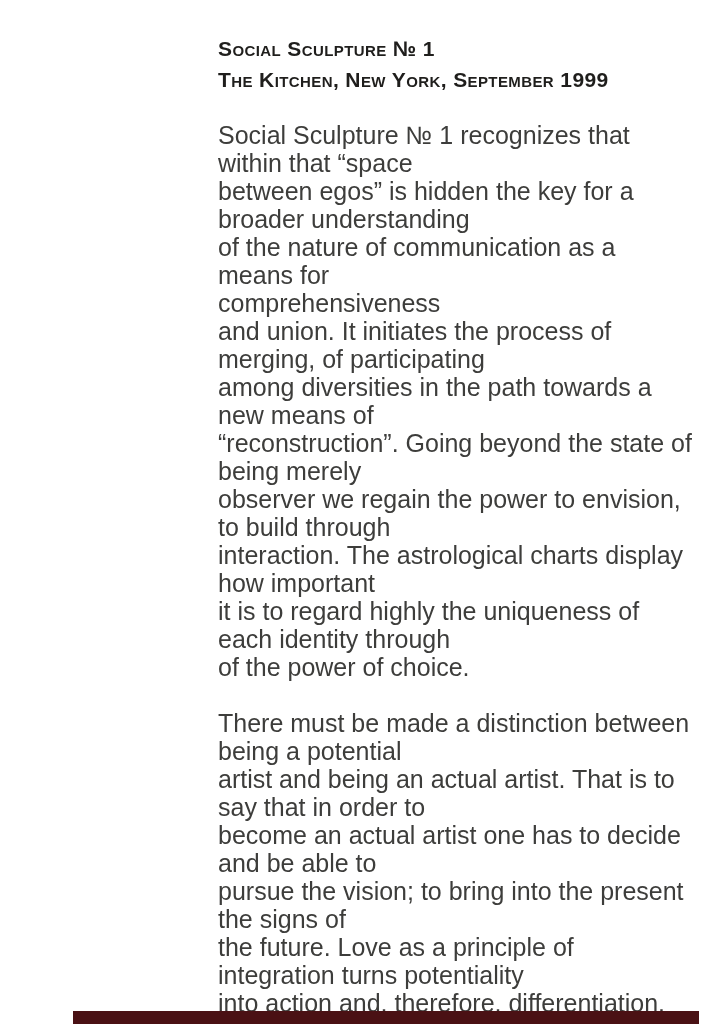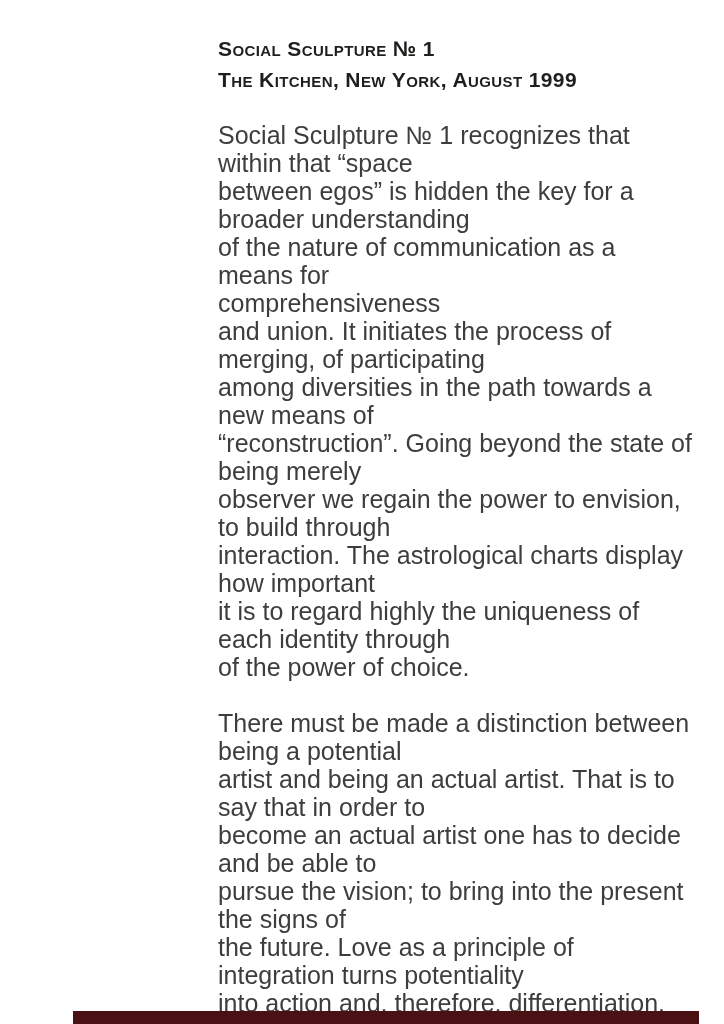--- a/index.html
+++ b/index.html
@@ -61,21 +61,21 @@
 </style>
 </head>
 <body>
 
 <div class="screen">
 
   <div class="content">
 
     <h1 class="doc-title">
       <span class="title-line">Social Sculpture № 1</span>
-      <span class="title-line">The Kitchen, New York, August 1999</span>
+      <span class="title-line">The Kitchen, New York, September 1999</span>
     </h1>
 
     <div class="body-copy">
       <p class="para">Social Sculpture № 1 recognizes that within that “space
 between egos” is hidden the key for a broader understanding
 of the nature of communication as a means for
 comprehensiveness
 and union. It initiates the process of merging, of participating
 among diversities in the path towards a new means of
 “reconstruction”. Going beyond the state of being merely

